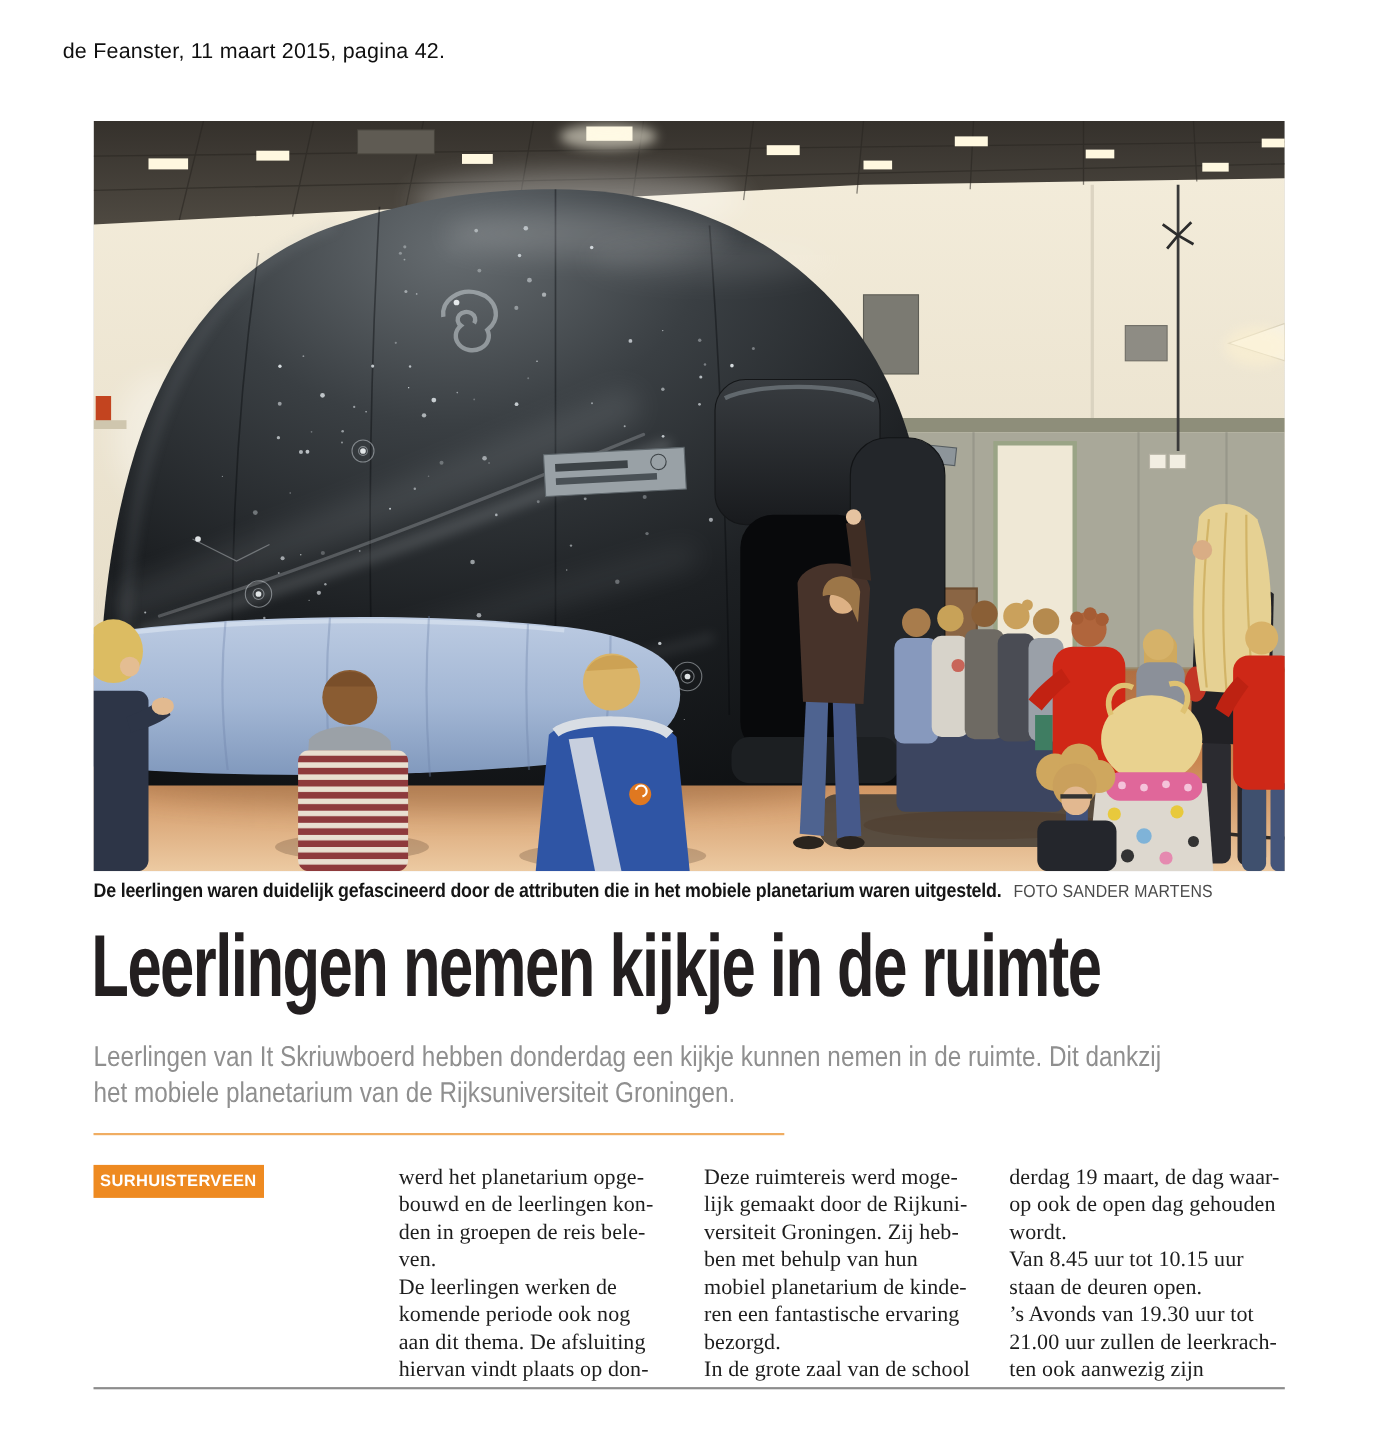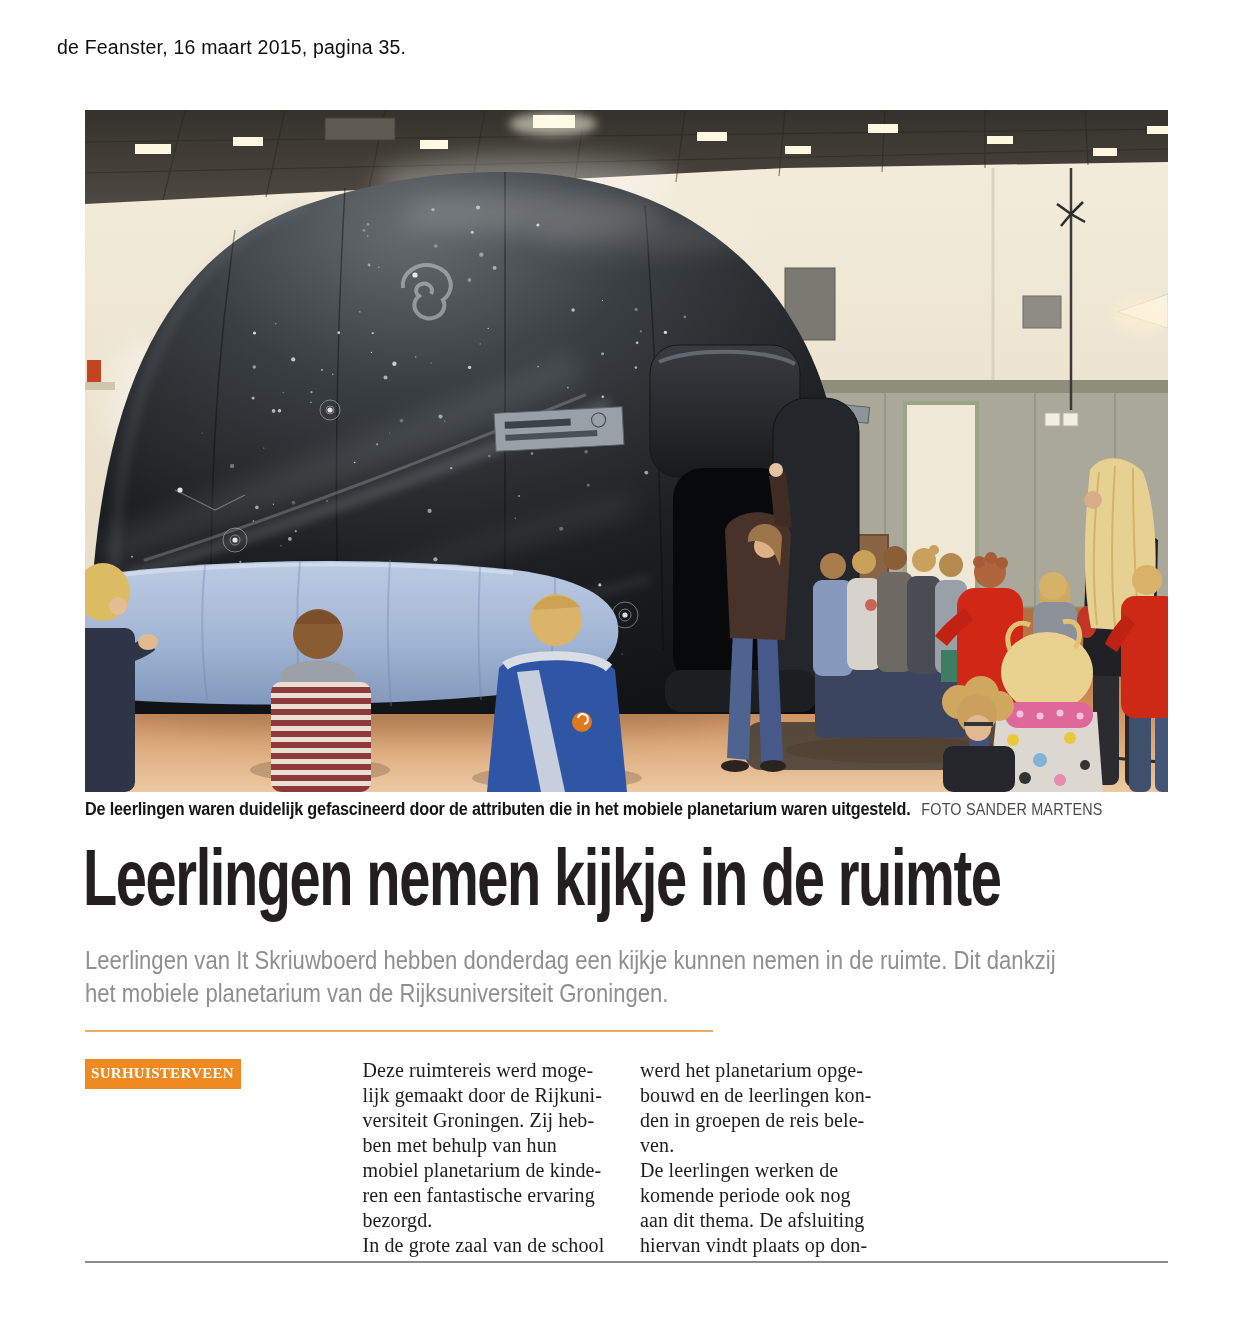--- a/index.html
+++ b/index.html
@@ -14,30 +14,30 @@
   .caption-credit{font-size:16px;color:#4b4b4b;margin-left:12px;letter-spacing:.2px;}
   .headline{position:absolute;left:83px;top:836px;font-size:80px;font-weight:bold;color:#231f20;
             white-space:nowrap;letter-spacing:-2px;transform:scaleX(.70);transform-origin:left top;line-height:1.06;}
   .lead{position:absolute;left:85px;top:944px;font-size:26px;line-height:33px;color:#8f8f8f;
         white-space:nowrap;transform:scaleX(.85);transform-origin:left top;letter-spacing:0;}
   .rule-orange{position:absolute;left:85px;top:1030px;width:628px;height:2px;background:#f0ad62;}
   .rule-gray{position:absolute;left:85px;top:1261px;width:1083px;height:2px;background:#8c8c8c;}
   .columns{position:absolute;left:85px;top:1058px;width:1083px;display:grid;
            grid-template-columns:repeat(4,1fr);column-gap:27px;
            font-family:"Liberation Serif",serif;font-size:20px;line-height:25px;color:#1d1d1d;}
-  .loc-tag{display:inline-block;background:#ee8a21;color:#fff;font-family:Liberation Serif, serif;
+  .loc-tag{display:inline-block;background:#ee8a21;color:#fff;font-family:Liberation Sans, sans-serif;
            font-weight:bold;font-size:15px;letter-spacing:.3px;padding:2px 7px 3px 6px;margin:1px 0 3px 0;}
   .col-lines{letter-spacing:.1px;}
 </style>
 </head>
 <body>
 
 <div class="sheet">
 
-  <div class="edition">de Feanster, 16 maart 2015, pagina 35.</div>
+  <div class="edition">de Feanster, 11 maart 2015, pagina 42.</div>
 
   <div class="figure">
     <svg width="1083" height="682" viewBox="0 0 1083 682" xmlns="http://www.w3.org/2000/svg">
       <defs>
         <linearGradient id="wallGrad" x1="0" y1="0" x2="0" y2="1">
           <stop offset="0" stop-color="#f3ecda"></stop>
             <stop offset="1" stop-color="#e6ddc8"></stop>
         </linearGradient>
         <linearGradient id="ceilGrad" x1="0" y1="0" x2="0" y2="1">
           <stop offset="0" stop-color="#35312c"></stop>
@@ -473,22 +473,25 @@
 
   <div class="lead">Leerlingen van It Skriuwboerd hebben donderdag een kijkje kunnen nemen in de ruimte. Dit dankzij<br>het mobiele planetarium van de Rijksuniversiteit Groningen.</div>
 
   <div class="rule-orange"></div>
 
   <div class="columns">
     <div class="col">
       <span class="loc-tag">SURHUISTERVEEN</span>
     </div>
     <div class="col">
+      <div class="col-lines">werd het planetarium opge-<br>bouwd en de leerlingen kon-<br>den in groepen de reis bele-<br>ven.<br>De leerlingen werken de<br>komende periode ook nog<br>aan dit thema. De afsluiting<br>hiervan vindt plaats op don-</div>
+    </div>
+    <div class="col">
       <div class="col-lines">Deze ruimtereis werd moge-<br>lijk gemaakt door de Rijkuni-<br>versiteit Groningen. Zij heb-<br>ben met behulp van hun<br>mobiel planetarium de kinde-<br>ren een fantastische ervaring<br>bezorgd.<br>In de grote zaal van de school</div>
     </div>
     <div class="col">
-      <div class="col-lines">werd het planetarium opge-<br>bouwd en de leerlingen kon-<br>den in groepen de reis bele-<br>ven.<br>De leerlingen werken de<br>komende periode ook nog<br>aan dit thema. De afsluiting<br>hiervan vindt plaats op don-</div>
+      <div class="col-lines">derdag 19 maart, de dag waar-<br>op ook de open dag gehouden<br>wordt.<br>Van 8.45 uur tot 10.15 uur<br>staan de deuren open.<br>’s Avonds van 19.30 uur tot<br>21.00 uur zullen de leerkrach-<br>ten ook aanwezig zijn</div>
     </div>
   </div>
 
   <div class="rule-gray"></div>
 
 </div>
 
 </body></html>

